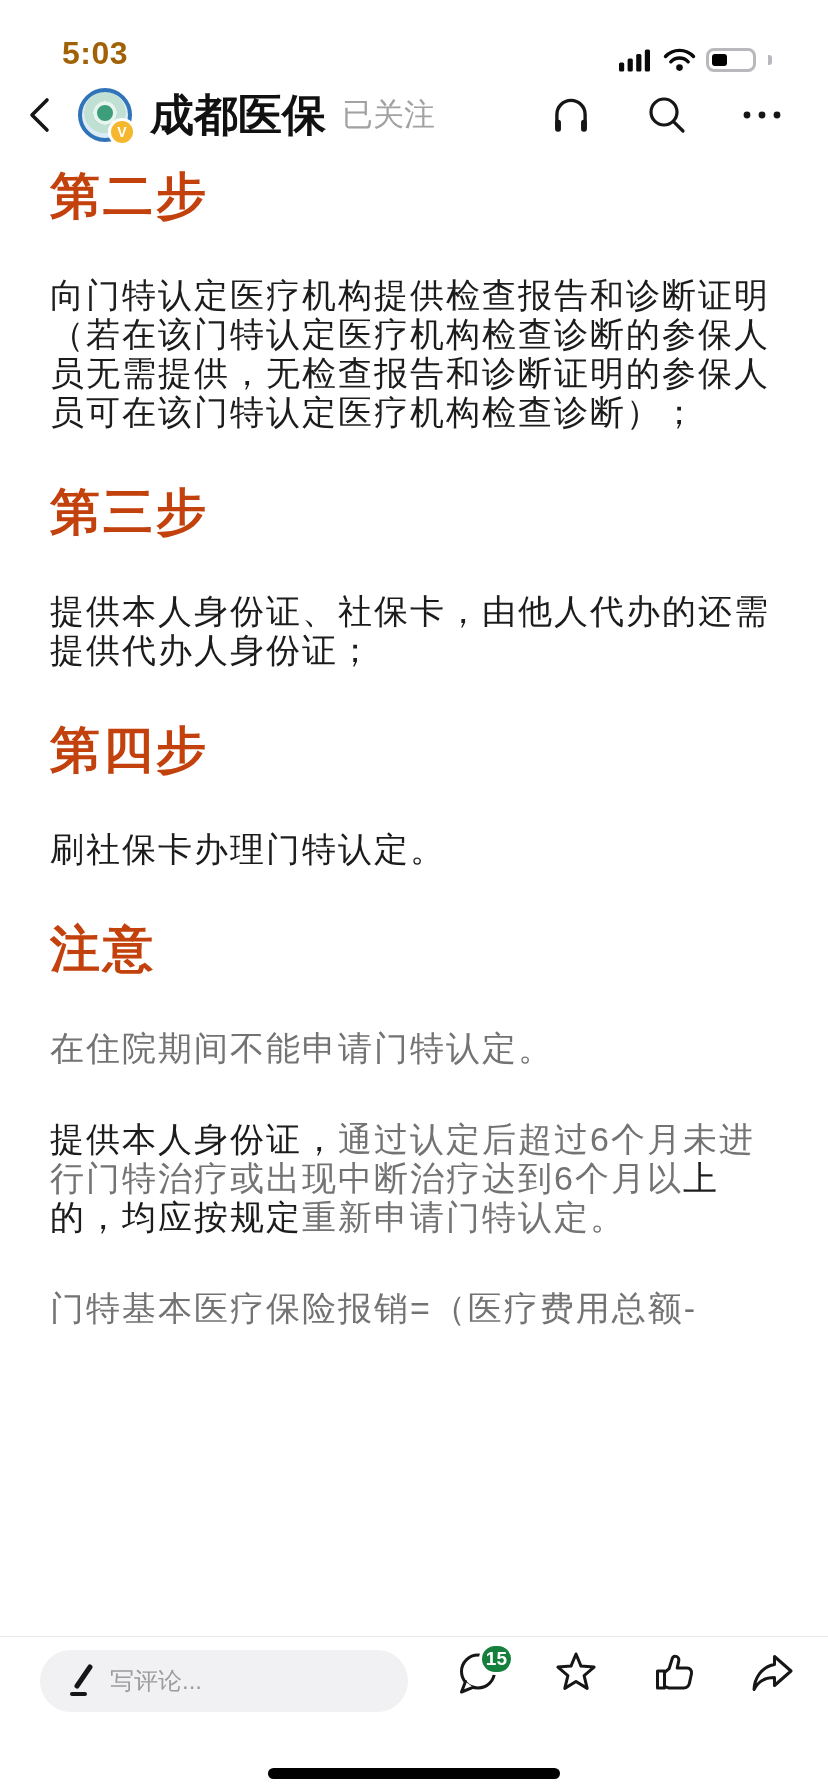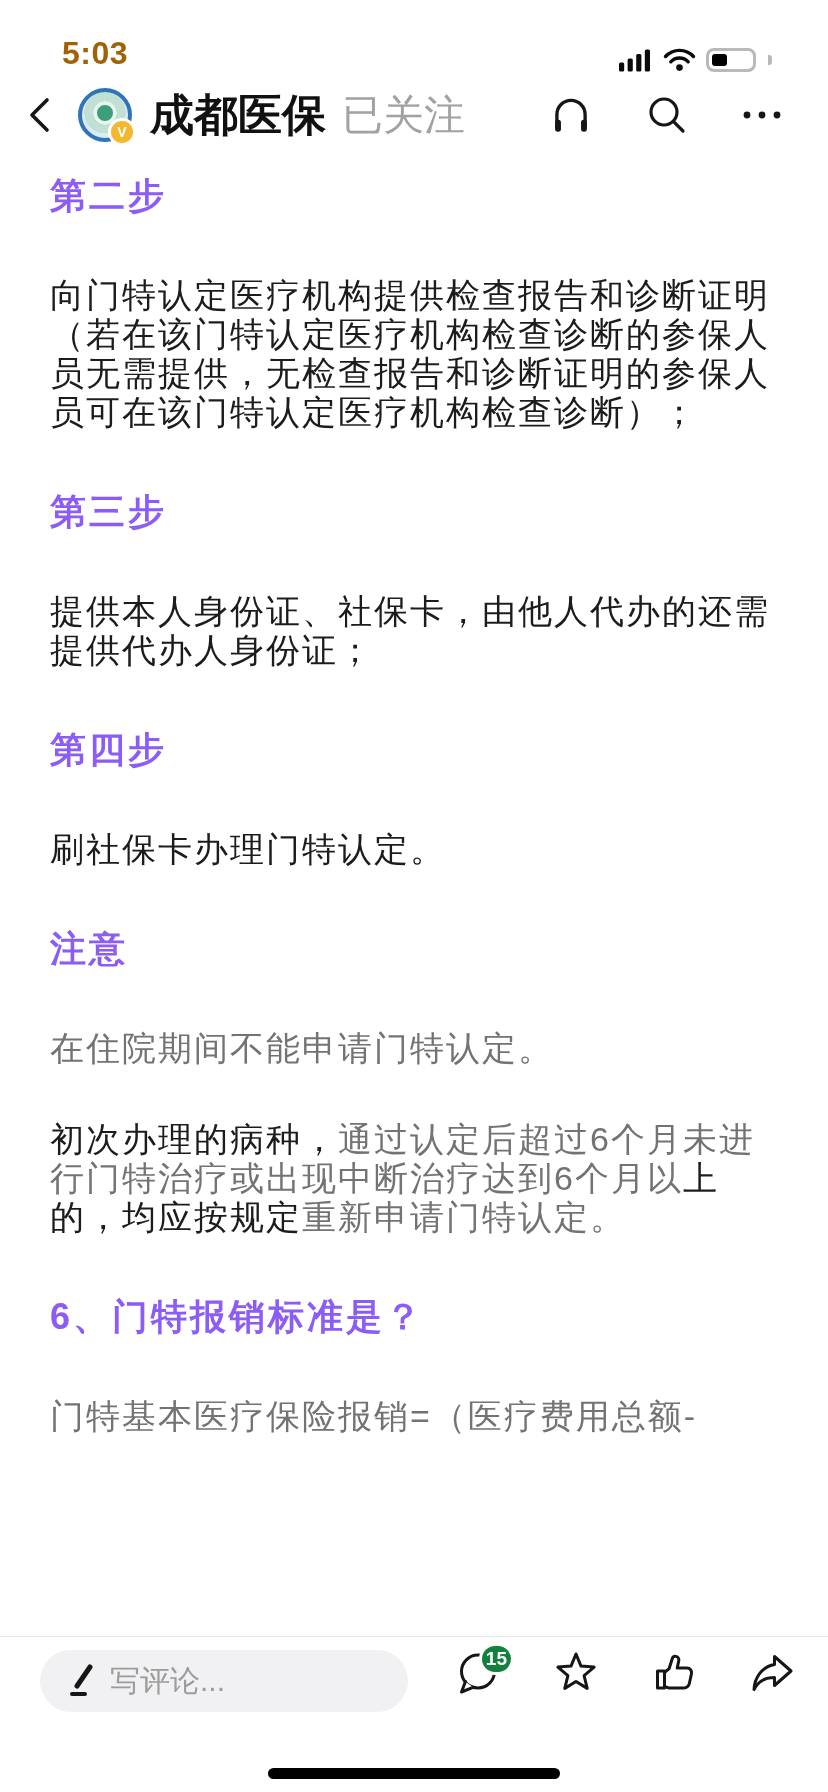--- a/index.html
+++ b/index.html
@@ -20,35 +20,35 @@
   .back{width:30px;height:46px;display:flex;align-items:center;}
   .avatar{position:relative;width:54px;height:54px;margin-left:22px;flex:0 0 auto;}
   .avatar-ring{width:54px;height:54px;border-radius:50%;box-sizing:border-box;
     border:4px solid #2f74b9;background:radial-gradient(circle at 50% 45%, #eaf6f0 0 35%, #bfe0d2 36% 60%, #dcecf7 61% 100%);}
   .avatar-core{position:absolute;left:15px;top:13px;width:24px;height:24px;border-radius:50%;
     background:#3d9e7c;box-shadow:inset 0 0 0 4px #e8f4ee;}
   .verify{position:absolute;right:-4px;bottom:-4px;width:22px;height:22px;border-radius:50%;
     background:#f5b72e;border:3px solid #fff;color:#fff;font-size:14px;font-weight:700;
     display:flex;align-items:center;justify-content:center;}
   .acct-name{font-size:44px;font-weight:700;color:#111;margin-left:18px;white-space:nowrap;}
-  .follow{font-size:41px;color:#a2a2a2;margin-left:16px;white-space:nowrap;}
+  .follow{font-size:31px;color:#a2a2a2;margin-left:16px;white-space:nowrap;}
   .nav-spacer{flex:1;}
   .nav-icon{margin-left:52px;display:flex;align-items:center;}
   
   .article{padding:6px 58px 0 50px;}
-  .article h3{font-size:36px;font-weight:700;letter-spacing:3px;color:#8b5cf6;margin:52px 0;line-height:56px;}
+  .article h3{font-size:50px;font-weight:700;letter-spacing:3px;color:#c2410c;margin:52px 0;line-height:56px;}
   .article p{font-size:34px;letter-spacing:2px;line-height:39px;color:#1c1c1c;margin:52px 0;}
   .article p span.bold{font-weight:400;color:#737373;}
   .article > :first-child{margin-top:10px;}
   
   .commentbar{position:absolute;left:0;right:0;bottom:0;height:156px;background:#fff;
     border-top:1px solid #e8e8e8;box-sizing:border-box;}
   .pill{position:absolute;left:40px;top:13px;width:368px;height:62px;border-radius:31px;
     background:#f1f1f3;display:flex;align-items:center;padding:0 0 0 26px;box-sizing:border-box;}
-  .pill-text{font-size:30px;color:#9c9c9c;margin-left:14px;}
+  .pill-text{font-size:24px;color:#9c9c9c;margin-left:14px;}
   .bar-icon{position:absolute;top:14px;width:44px;height:44px;}
   .badge{position:absolute;right:-14px;top:-8px;min-width:32px;height:32px;border-radius:16px;
     background:#15803d;border:3px solid #fff;color:#fff;font-size:19px;font-weight:700;
     display:flex;align-items:center;justify-content:center;padding:0 4px;box-sizing:border-box;}
   .home-indicator{position:absolute;left:50%;transform:translateX(-50%);bottom:13px;
     width:292px;height:11px;border-radius:6px;background:#000;}
   svg{display:block;}
 </style>
 </head>
 <body>
@@ -118,22 +118,21 @@
 
   <div class="article">
       <h3>第二步</h3>
       <p><span>向门特认定医疗机构提供检查报告和诊断证明（若在该门特认定医疗机构检查诊断的参保人员无需提供，无检查报告和诊断证明的参保人员可在该门特认定医疗机构检查诊断）；</span></p>
       <h3>第三步</h3>
       <p><span>提供本人身份证、社保卡，由他人代办的还需提供代办人身份证；</span></p>
       <h3>第四步</h3>
       <p><span>刷社保卡办理门特认定。</span></p>
       <h3>注意</h3>
       <p><span class="bold">在住院期间不能申请门特认定。</span></p>
-      <p><span>初次办理的病种，</span><span class="bold">通过认定后超过6个月未进行门特治疗或出现中断治疗达到6个月以</span><span>上的，均应按规定</span><span class="bold">重新申请门特认定。</span></p>
-      <h3>6、门特报销标准是？</h3>
+      <p><span>提供本人身份证，</span><span class="bold">通过认定后超过6个月未进行门特治疗或出现中断治疗达到6个月以</span><span>上的，均应按规定</span><span class="bold">重新申请门特认定。</span></p>
       <p><span class="bold">门特基本医疗保险报销=（医疗费用总额-</span></p>
     </div>
 
   <div class="commentbar">
     <div class="pill">
       <span>
         <svg width="30" height="34" viewBox="0 0 30 34">
           <path d="M24 3 L11 22" stroke="#161616" stroke-width="5" stroke-linecap="round"></path>
           <path d="M6 30 h13" stroke="#161616" stroke-width="4" stroke-linecap="round"></path>
         </svg>

